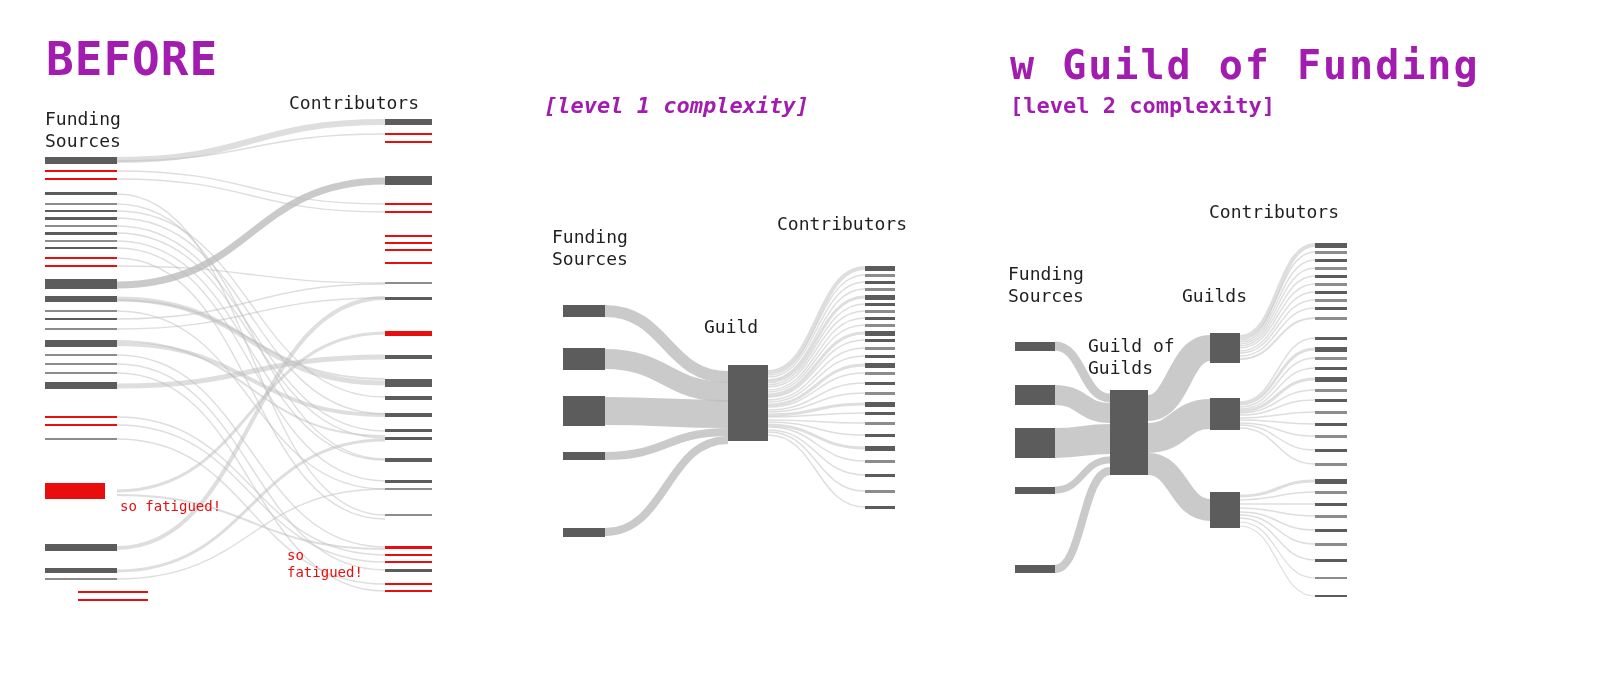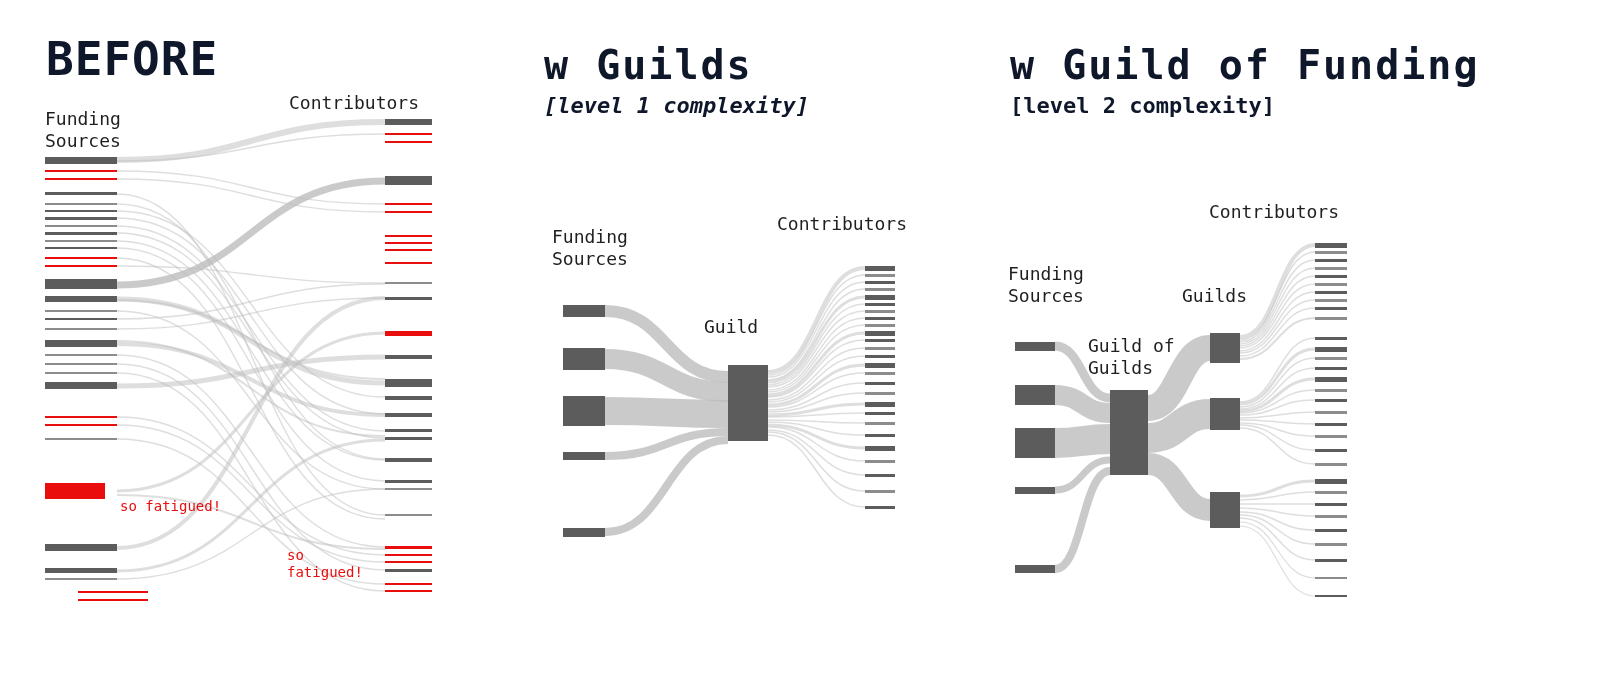--- a/index.html
+++ b/index.html
@@ -11,21 +11,21 @@
     overflow: hidden;
     font-family: "DejaVu Sans Mono", monospace;
   }
   .panel { position: absolute; top: 0; height: 684px; }
   .panel svg { position: absolute; left: 0; top: 0; }
   .title, .subtitle {
     position: absolute;
     margin: 0;
     font-family: "DejaVu Sans Mono", monospace;
     font-weight: bold;
-    color: #0f172a;
+    color: #a21caf;
     z-index: 2;
     white-space: nowrap;
   }
   .p1 { left: 0; width: 480px; }
   .p1 .title { left: 46px; top: 32px; font-size: 46px; letter-spacing: 1px; }
   .p2 { left: 480px; width: 510px; }
   .p2 .title { left: 64px; top: 42px; font-size: 40px; letter-spacing: 2px; }
   .p2 .subtitle { left: 64px; top: 93px; font-size: 22px; font-style: italic; }
   .p3 { left: 990px; width: 610px; }
   .p3 .title { left: 20px; top: 42px; font-size: 40px; letter-spacing: 2px; }
@@ -136,21 +136,20 @@
         <rect x="385" y="583" width="47" height="2" fill="#ea0d0d"></rect>
         <rect x="385" y="590" width="47" height="2" fill="#ea0d0d"></rect>
         <text x="45" y="125" font-size="18" fill="#1f1f1f"><tspan x="45" dy="0">Funding</tspan><tspan x="45" dy="21.599999999999998">Sources</tspan></text>
         <text x="289" y="109" font-size="18" fill="#1f1f1f"><tspan x="289" dy="0">Contributors</tspan></text>
         <text x="120" y="511" font-size="14" fill="#ea0d0d"><tspan x="120" dy="0">so fatigued!</tspan></text>
         <text x="287" y="560" font-size="14" fill="#ea0d0d"><tspan x="287" dy="0">so</tspan><tspan x="287" dy="16.8">fatigued!</tspan></text>
       </svg>
   </section>
 
   <section class="panel p2">
-    <h2 class="title">w Guilds</h2>
     <h3 class="subtitle">[level 1 complexity]</h3>
     <svg width="510" height="684" viewBox="0 0 510 684">
         <path d="M 125 311 C 186.5 311, 186.5 377, 248 377" fill="none" stroke="#bdbdbd" stroke-width="12" stroke-opacity="0.8"></path>
         <path d="M 125 359 C 186.5 359, 186.5 392, 248 392" fill="none" stroke="#bdbdbd" stroke-width="20" stroke-opacity="0.8"></path>
         <path d="M 125 411 C 186.5 411, 186.5 414, 248 414" fill="none" stroke="#bdbdbd" stroke-width="28" stroke-opacity="0.8"></path>
         <path d="M 125 456 C 186.5 456, 186.5 432, 248 432" fill="none" stroke="#bdbdbd" stroke-width="8" stroke-opacity="0.8"></path>
         <path d="M 125 532 C 186.5 532, 186.5 440, 248 440" fill="none" stroke="#bdbdbd" stroke-width="8" stroke-opacity="0.8"></path>
         <path d="M 288 372 C 336.5 372, 336.5 268, 385 268" fill="none" stroke="#bdbdbd" stroke-width="4" stroke-opacity="0.5"></path>
         <path d="M 288 375 C 336.5 375, 336.5 275, 385 275" fill="none" stroke="#bdbdbd" stroke-width="1.5" stroke-opacity="0.5"></path>
         <path d="M 288 377 C 336.5 377, 336.5 282, 385 282" fill="none" stroke="#bdbdbd" stroke-width="1.5" stroke-opacity="0.5"></path>

